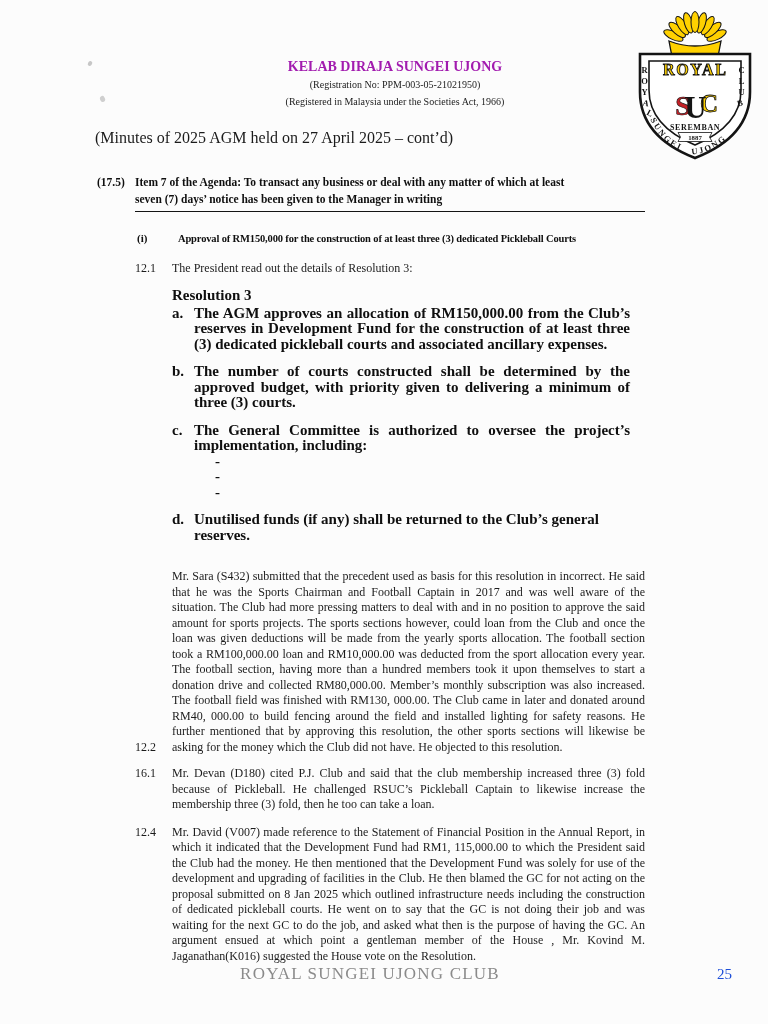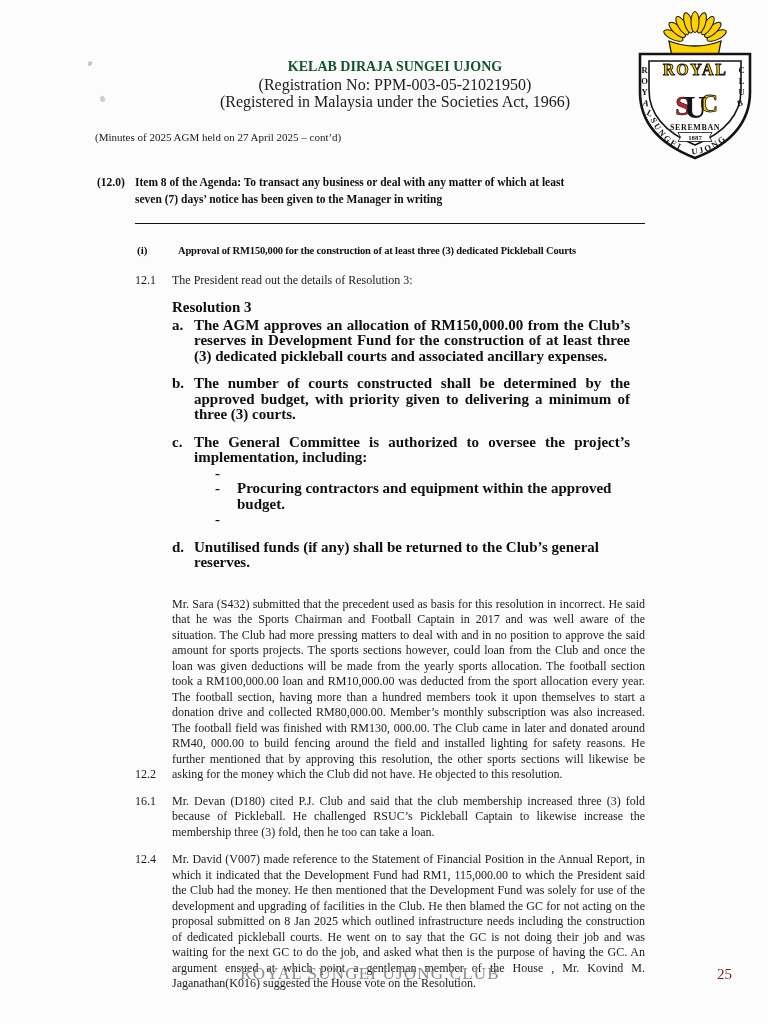--- a/index.html
+++ b/index.html
@@ -11,36 +11,36 @@
     font-family:"Liberation Serif","DejaVu Serif",serif;
     color:#1b1b1b;
     overflow:hidden;
   }
   .bold{font-weight:bold;color:#0f0f0f;}
   .ul{border-bottom:1.5px solid #141414;padding-bottom:1px;}
   .tdul{text-decoration-thickness:1.4px;text-underline-offset:2px;}
 
   
   .doc-header{margin-top:58px;padding-left:22px;text-align:center;line-height:17.5px;}
-  .hd-big{font-size:14px;font-weight:bold;color:#14532d;}
-  .hd-small{font-size:16px;}
-  .minutes{margin:19px 0 0 95px;font-size:11px;line-height:15.5px;}
+  .hd-big{font-size:14px;font-weight:bold;color:#a21caf;}
+  .hd-small{font-size:10px;}
+  .minutes{margin:19px 0 0 95px;font-size:16px;line-height:15.5px;}
 
   
   .row{display:flex;margin:0 123px 0 135px;font-size:12px;line-height:15.5px;}
   .row .num{flex:0 0 37px;}
   .row .content{flex:1;}
   .just{text-align:justify;}
 
   
   .sec-row{display:flex;margin:29px 123px 0 97px;font-size:11.5px;line-height:16.5px;}
   .sec-row .num{flex:0 0 38px;}
   .sec-row .content{flex:1;}
   .sec-line{white-space:nowrap;}
-  .sec-line2{border-bottom:1.6px solid #141414;padding-bottom:16px;white-space:nowrap;}
+  .sec-line2{border-bottom:1.6px solid #141414;padding-bottom:4px;white-space:nowrap;}
 
   
   .subi-row{display:flex;margin:19px 113px 0 137px;font-size:10.5px;line-height:15.5px;letter-spacing:-0.15px;}
   .subi-row .num{flex:0 0 41px;letter-spacing:0;font-size:11px;}
   .subi-row .content{flex:1;white-space:nowrap;}
 
   .item-121{margin-top:14px;}
 
   
   .resolution{margin:12px 138px 0 172px;font-size:15px;line-height:15.5px;}
@@ -52,21 +52,21 @@
   .sub-line{display:flex;}
   .sub-line .dash{flex:0 0 22px;}
 
   .p122{margin-top:26px;align-items:flex-end;}
   .p123{margin-top:11px;}
   .p124{margin-top:12px;}
 
   
   .footer-title{position:absolute;top:964px;left:0;width:100%;text-align:center;
     transform:translateX(-14px);font-size:17px;letter-spacing:1.2px;color:#8a8a8a;}
-  .footer-page{position:absolute;top:966px;right:36px;font-size:15px;color:#7f1d1d;text-align:right;}
+  .footer-page{position:absolute;top:966px;right:36px;font-size:15px;color:#1d4ed8;text-align:right;}
 
   
   .logo{position:absolute;left:632px;top:4px;width:122px;height:160px;}
   .logo text{font-family:"Liberation Serif","DejaVu Serif",serif;}
 
   
   .speck{position:absolute;background:#9a9a9a;opacity:.55;border-radius:60% 40% 55% 45%;}
   .speck1{left:88px;top:61px;width:4px;height:5px;transform:rotate(24deg);}
   .speck2{left:100px;top:96px;width:5px;height:6px;transform:rotate(-30deg);opacity:.45;}
 </style>
@@ -130,23 +130,23 @@
 
   <header class="doc-header">
     <div class="hd-big">KELAB DIRAJA SUNGEI UJONG</div>
     <div class="hd-small">(Registration No: PPM-003-05-21021950)</div>
     <div class="hd-small">(Registered in Malaysia under the Societies Act, 1966)</div>
   </header>
 
   <div class="minutes">(Minutes of 2025 AGM held on 27 April 2025 – cont’d)</div>
 
   <div class="sec-row">
-    <div class="num bold">(12.0)</div>
+    <div class="num bold">(17.5)</div>
     <div class="content bold">
-      <div class="sec-line">Item 8 of the Agenda: To transact any business or deal with any matter of which at least</div>
+      <div class="sec-line">Item 7 of the Agenda: To transact any business or deal with any matter of which at least</div>
       <div class="sec-line2">seven (7) days’ notice has been given to the Manager in writing</div>
     </div>
   </div>
 
   <div class="subi-row">
     <div class="num bold">(i)</div>
     <div class="content bold tdul">Approval of RM150,000 for the construction of at least three (3) dedicated Pickleball Courts</div>
   </div>
 
   <div class="row item-121">
@@ -170,21 +170,20 @@
     <div class="res-point">
       <div class="label bold">c.</div>
       <div class="ptext bold">
         <div class="just">The General Committee is authorized to oversee the project’s implementation, including:</div>
         <div class="sub-bullets">
           <div class="sub-line">
             <div class="dash">-</div>
           </div>
           <div class="sub-line">
             <div class="dash">-</div>
-            <div>Procuring contractors and equipment within the approved budget.</div>
           </div>
           <div class="sub-line">
             <div class="dash">-</div>
           </div>
         </div>
       </div>
     </div>
 
     <div class="res-point">
       <div class="label bold">d.</div>

